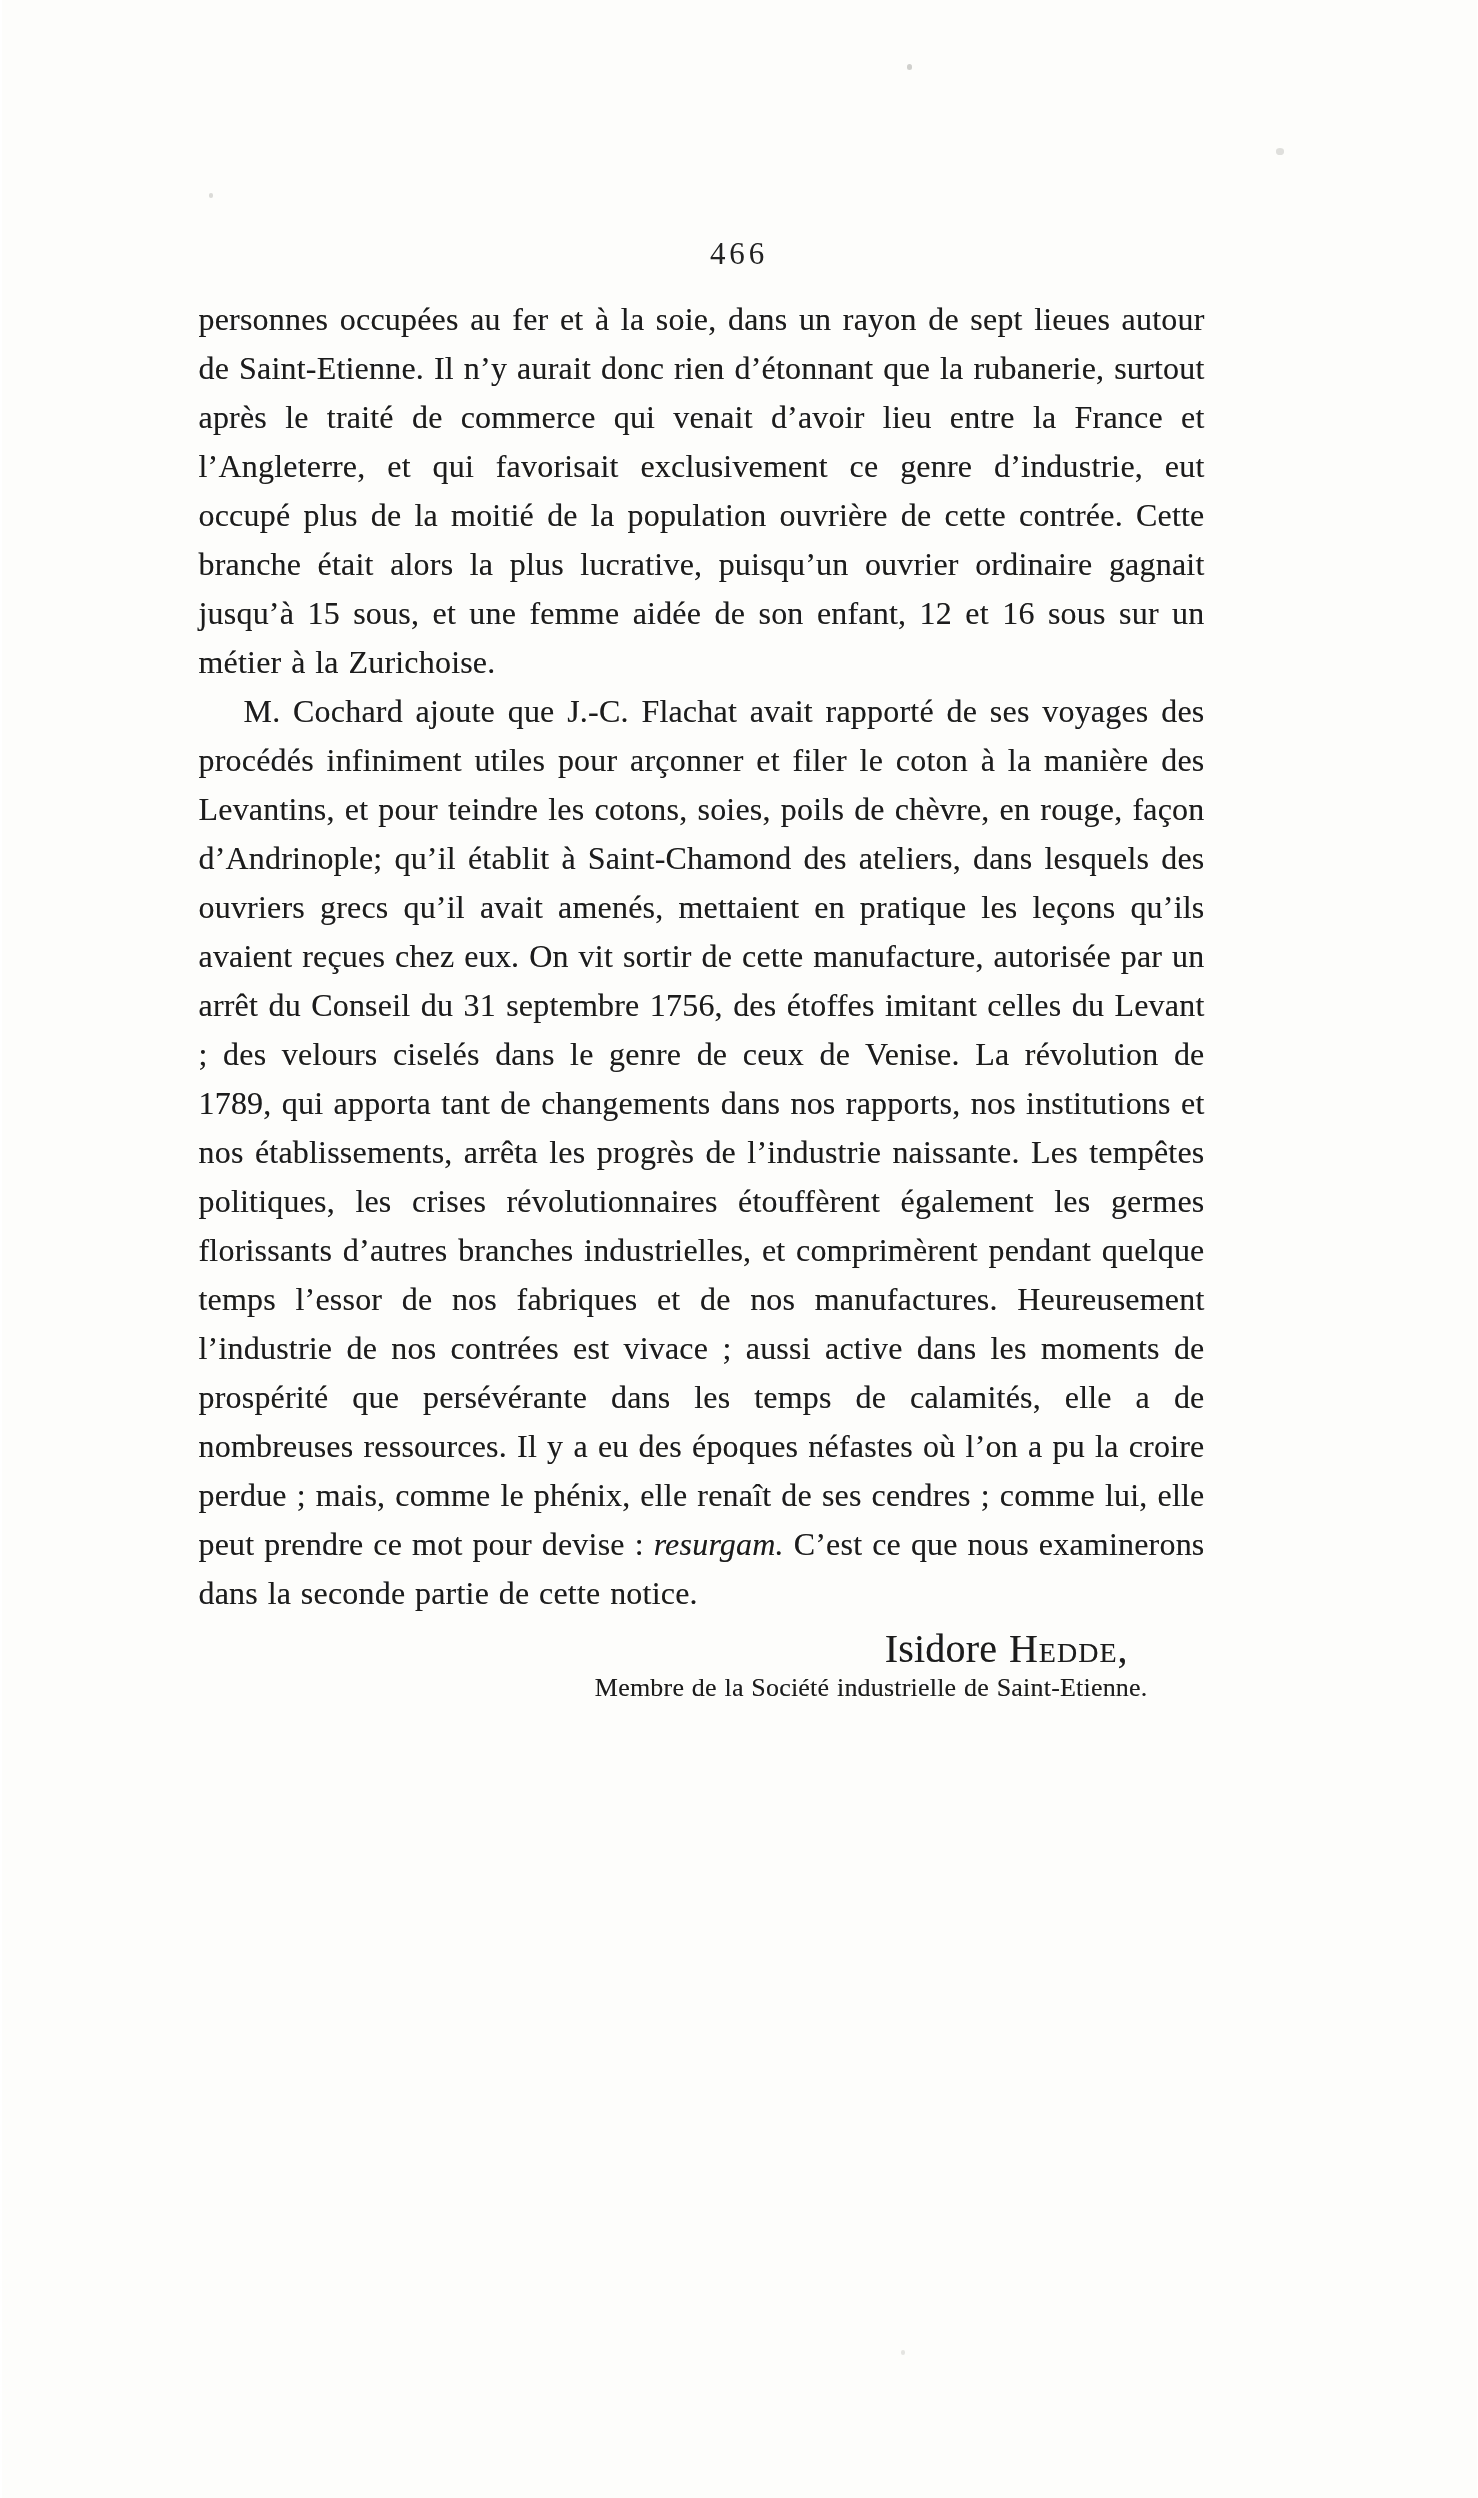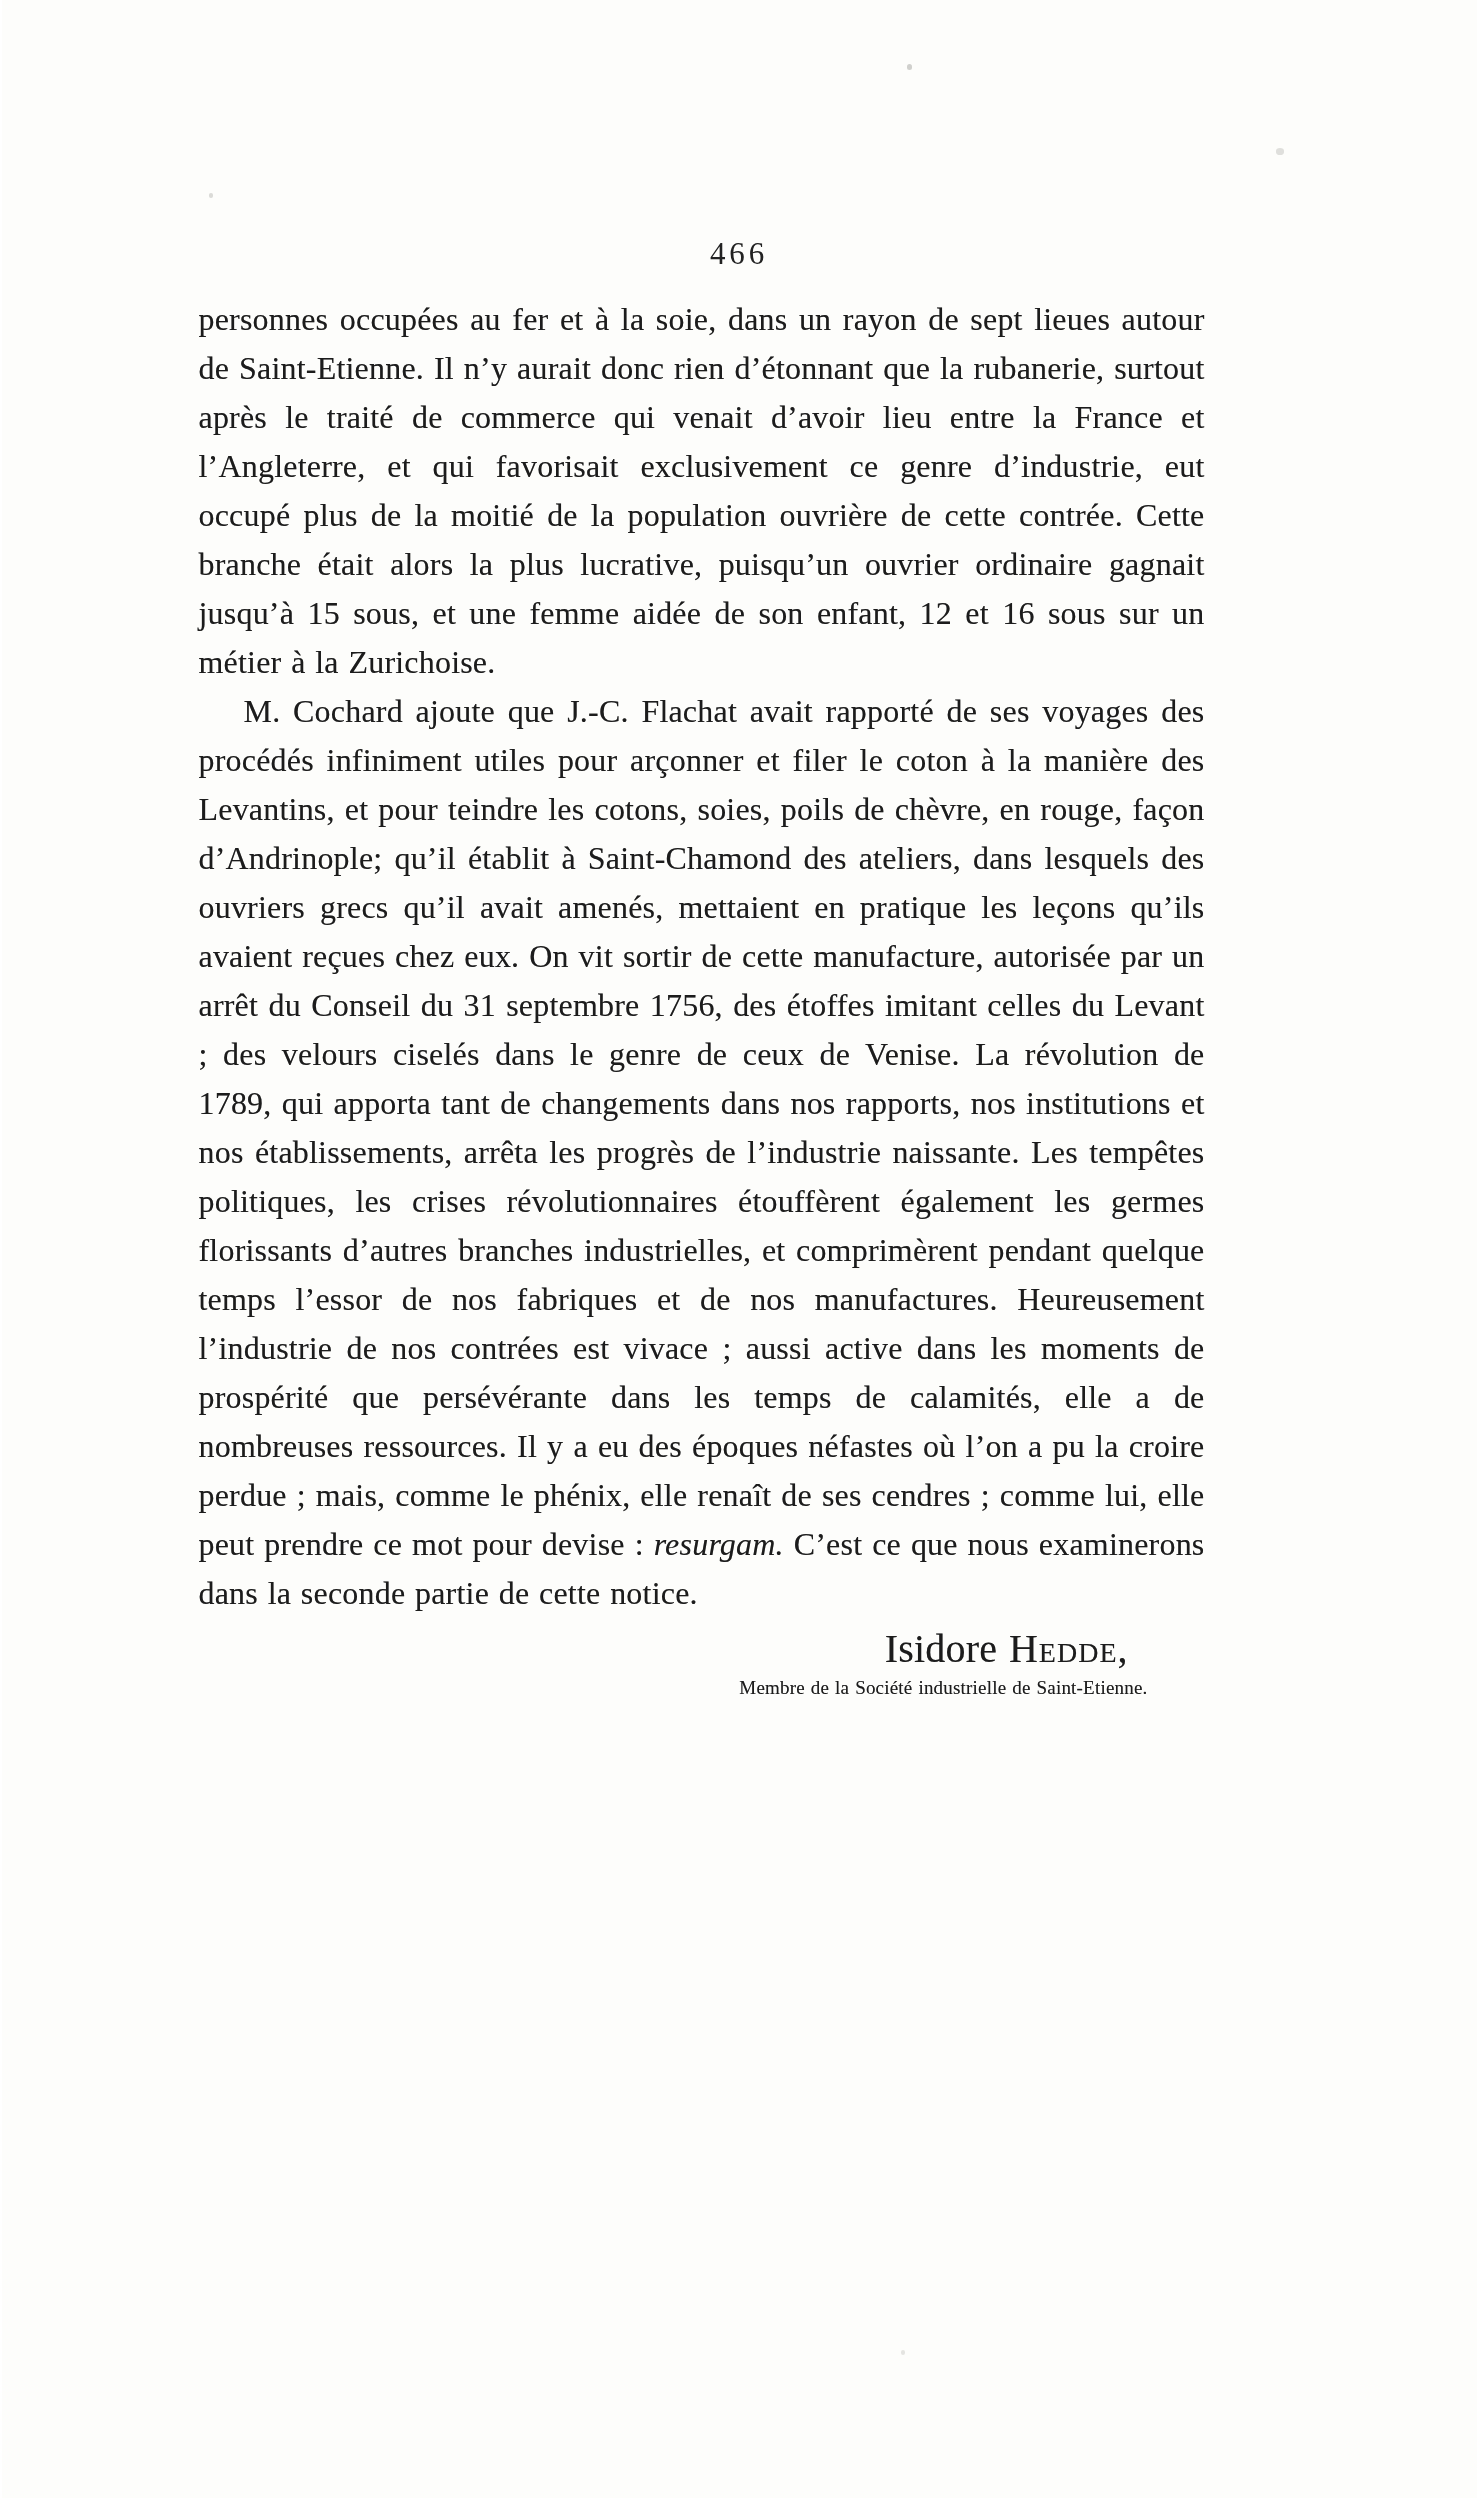--- a/index.html
+++ b/index.html
@@ -51,21 +51,21 @@
   .sig-name {
     font-size: 40px;
     line-height: 45px;
     padding-right: 76px;
   }
   .sig-name .smallcaps {
     font-variant: small-caps;
     letter-spacing: 1px;
   }
   .sig-role {
-    font-size: 19px;
+    font-size: 26px;
     line-height: 33px;
     padding-right: 57px;
     word-spacing: 1px;
     text-align: right;
   }
   .footnote {
     margin-top: 29px;
     margin-left: -19.5px;
     width: 1026px;
     font-size: 26px;

